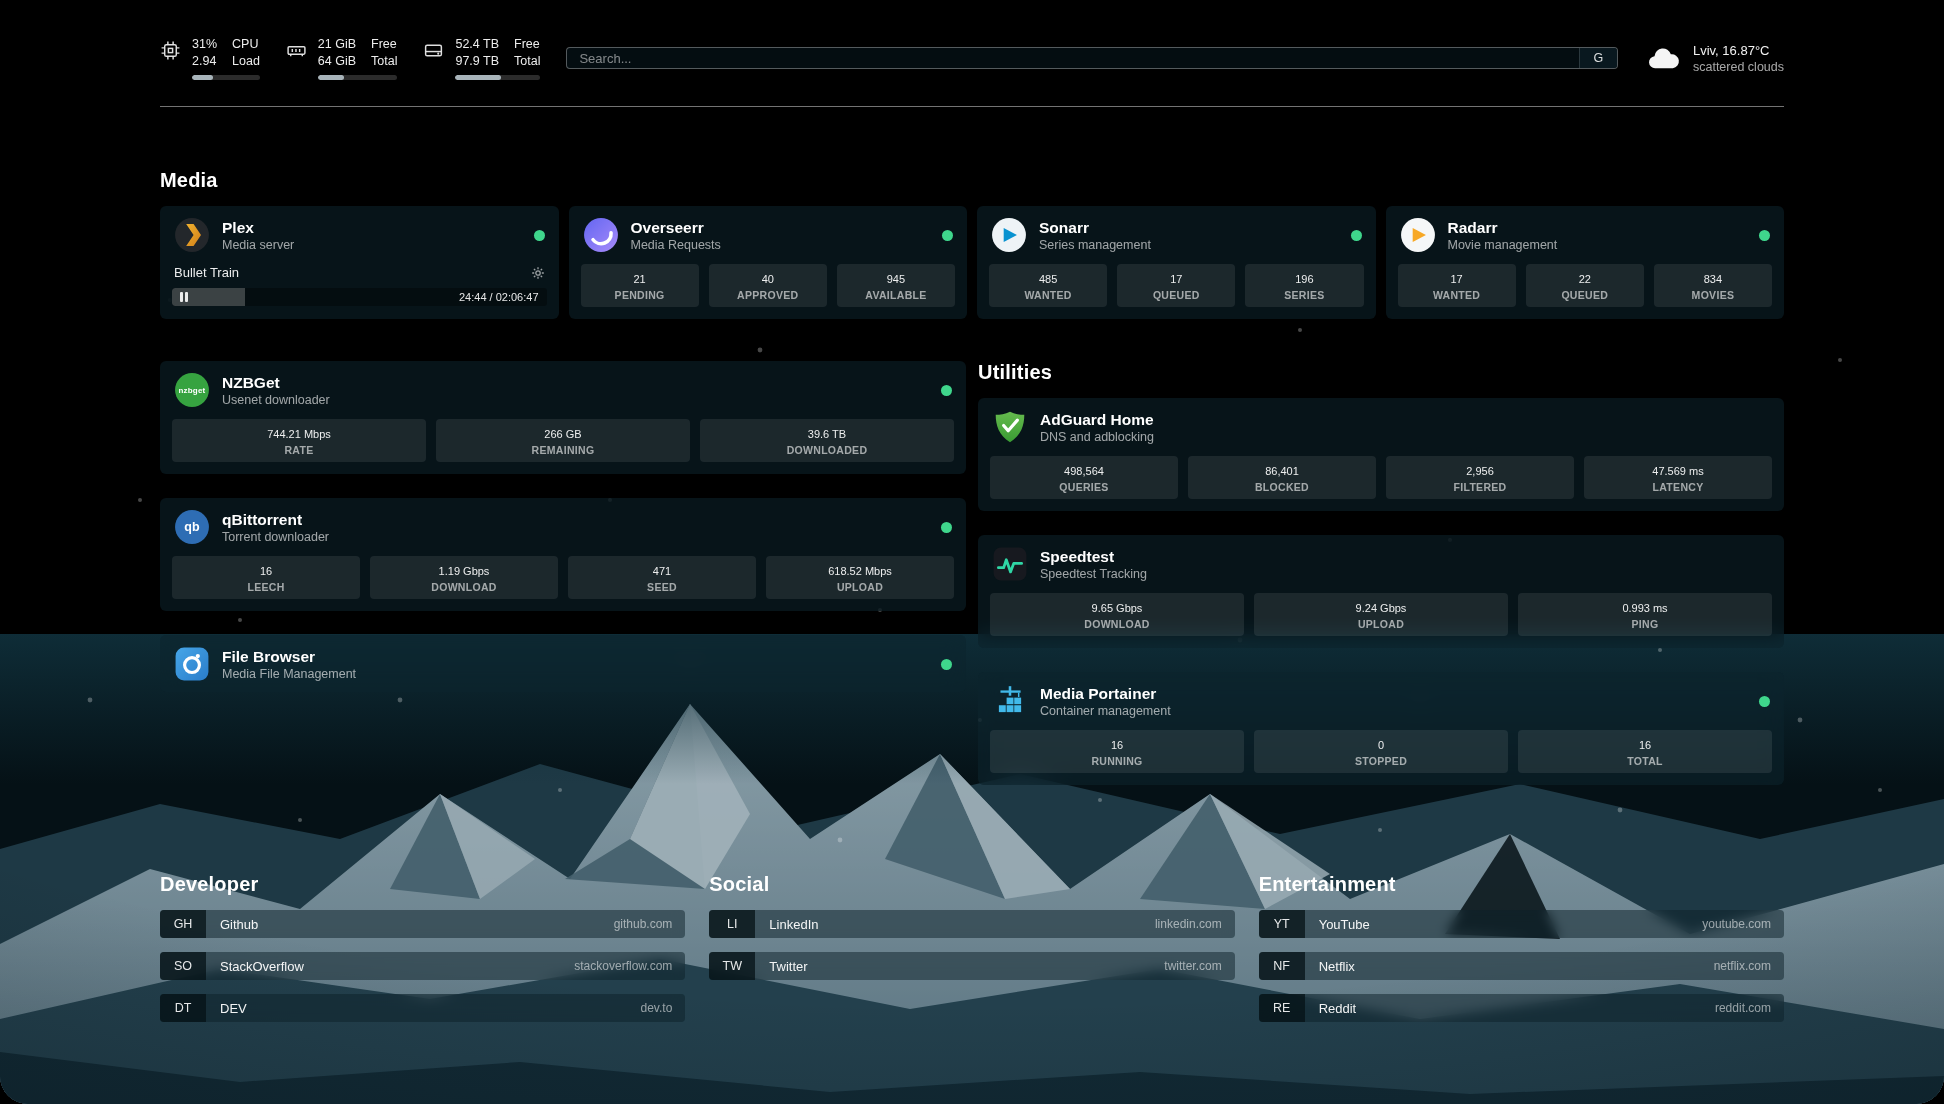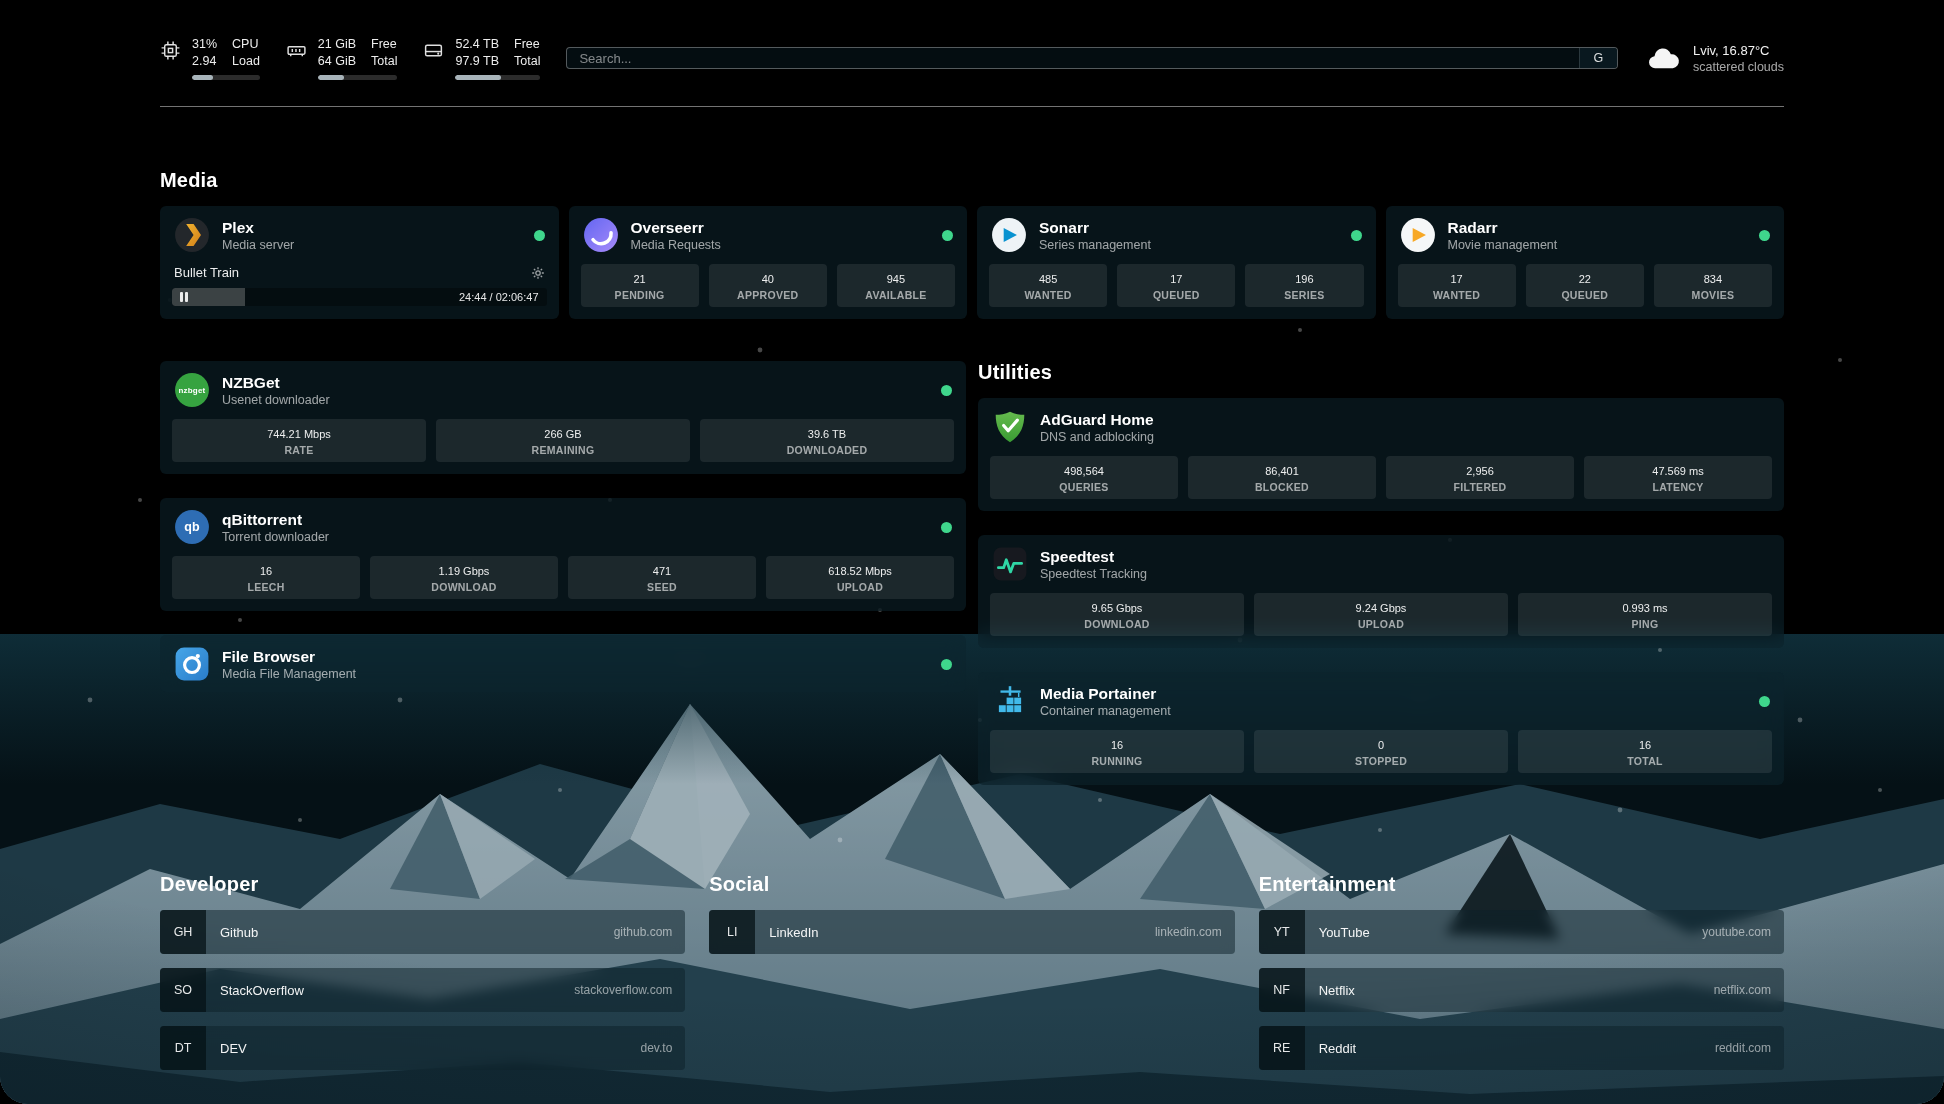--- a/index.html
+++ b/index.html
@@ -72,21 +72,21 @@
                     font-size:13px; color:rgba(255,255,255,.92); padding:2px 2px 8px; }
   .gear { display:flex; cursor:pointer; opacity:.8; }
   .plex-bar { position:relative; height:18px; background:rgba(0,0,0,.35); border-radius:3px; overflow:hidden; }
   .plex-fill { position:absolute; left:0; top:0; bottom:0; background:rgba(255,255,255,.22); border-radius:3px 0 0 3px; }
   .pause { position:absolute; left:8px; top:4px; display:flex; gap:2.5px; cursor:pointer; }
   .pause i { display:block; width:2.6px; height:10px; background:rgba(255,255,255,.9); border-radius:1px; }
   .plex-time { position:absolute; right:8px; top:0; line-height:18px; font-size:11px; color:rgba(255,255,255,.9); }
 
   
   .bookmarks { margin-top:64px; display:grid; grid-template-columns:1fr 1fr 1fr; gap:24px; align-items:start; }
-  .bm-row { display:flex; align-items:center; height:44px; background:rgba(12,32,40,.5); border-radius:4px;
+  .bm-row { display:flex; align-items:center; height:28px; background:rgba(12,32,40,.5); border-radius:4px;
             overflow:hidden; margin-bottom:14px; backdrop-filter:blur(6px); cursor:pointer; }
   .bm-row:last-child { margin-bottom:0; }
   .bm-abbr { width:46px; align-self:stretch; background:rgba(5,17,22,.75); display:flex; align-items:center;
              justify-content:center; font-size:12.5px; color:rgba(255,255,255,.9); flex:none; }
   .bm-name { margin-left:14px; font-size:13px; color:rgba(255,255,255,.95); white-space:nowrap; }
   .bm-url { margin-left:auto; padding-right:13px; font-size:12px; color:rgba(255,255,255,.55); white-space:nowrap; }
 </style>
 </head>
 <body>
 
@@ -621,20 +621,25 @@
         </div>
       </div>
 
       <div class="bm-col">
         <h2 class="section-title">Social</h2>
         <div class="bm-row">
           <span class="bm-abbr">LI</span>
           <span class="bm-name">LinkedIn</span>
           <span class="bm-url">linkedin.com</span>
         </div>
+        <div class="bm-row">
+          <span class="bm-abbr">TW</span>
+          <span class="bm-name">Twitter</span>
+          <span class="bm-url">twitter.com</span>
+        </div>
       </div>
 
       <div class="bm-col">
         <h2 class="section-title">Entertainment</h2>
         <div class="bm-row">
           <span class="bm-abbr">YT</span>
           <span class="bm-name">YouTube</span>
           <span class="bm-url">youtube.com</span>
         </div>
         <div class="bm-row">

